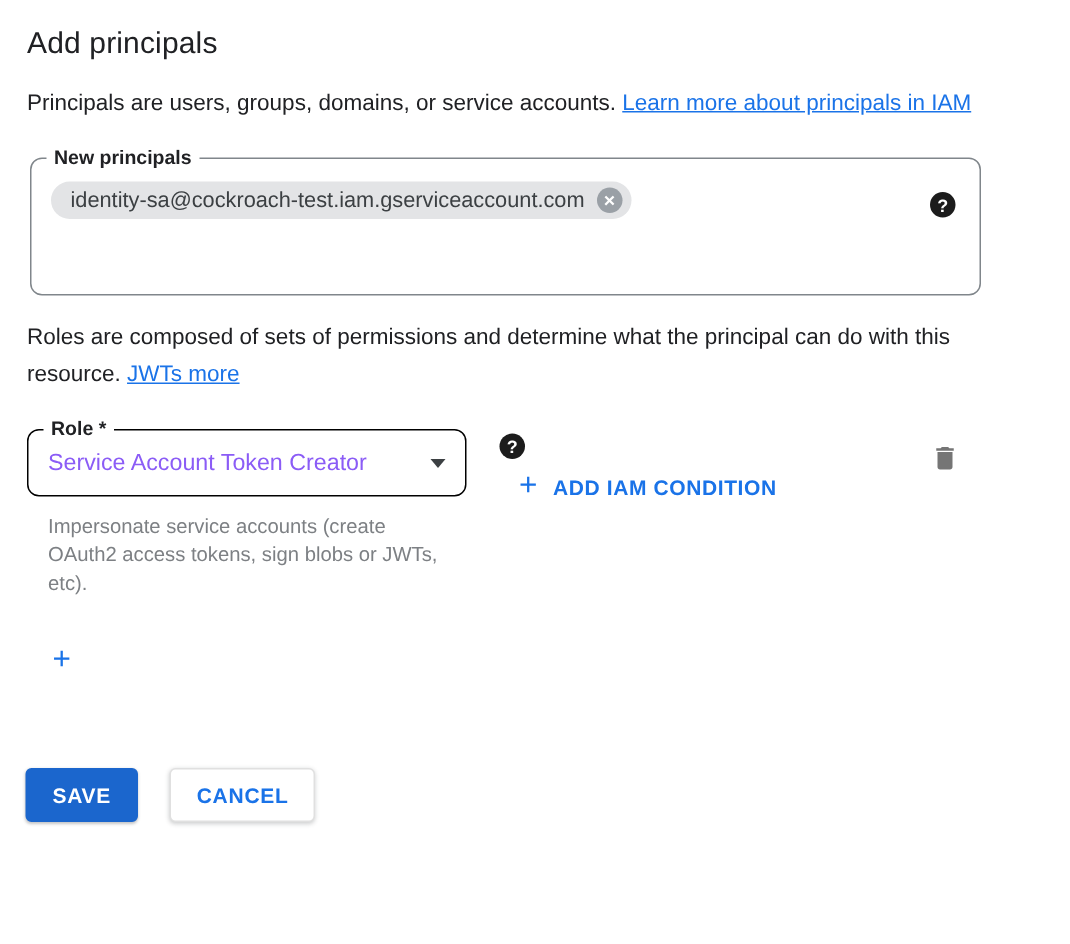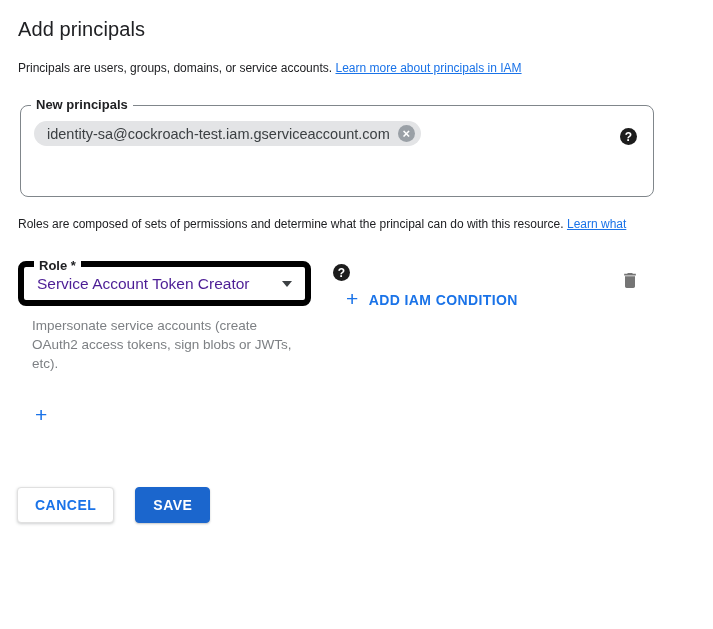--- a/index.html
+++ b/index.html
@@ -8,21 +8,21 @@
     width: 713px; height: 629px;
     font-family: "Liberation Sans", sans-serif;
     color: #202124;
     overflow: hidden;
   }
   .page { padding: 14px 18px 0 18px; }
 
   h1.section-title { font-size: 20px; font-weight: 400; margin: 4px 0 0; letter-spacing: .1px; }
   h2.section-title { font-size: 20px; font-weight: 700; margin: 40px 0 0; letter-spacing: .1px; }
 
-  p.desc { font-size: 12px; line-height: 25px; margin: 15px 0 0; color: #202124; }
+  p.desc { font-size: 15px; line-height: 25px; margin: 15px 0 0; color: #202124; }
   p.desc.p1 { max-width: 655px; }
   p.desc.p2 { max-width: 620px; }
   a.link { color: #1a73e8; text-decoration: underline; cursor: pointer; }
 
   
   .principals-field {
     position: relative;
     margin-top: 24px; margin-left: 2px;
     width: 634px; height: 92px;
     border: 1px solid #80868b; border-radius: 8px;
@@ -54,25 +54,25 @@
     font-size: 12px; font-weight: 700; line-height: 1; cursor: pointer;
     flex: none;
   }
   .field-help { position: absolute; right: 16px; top: 22px; }
 
   
   .role-row { display: flex; align-items: flex-start; margin-top: 24px; }
   .role-col { width: 293px; flex: none; }
   .select-field {
     position: relative;
-    height: 45px; border: 6px solid #000000; border-radius: 8px;
+    height: 45px; border: 1px solid #000000; border-radius: 8px;
     display: flex; align-items: center; justify-content: space-between;
     padding: 0 13px 0 13px; cursor: pointer; background: #fff;
   }
-  .select-value { font-size: 15.5px; color: #4c1d95; white-space: nowrap; }
+  .select-value { font-size: 15.5px; color: #8b5cf6; white-space: nowrap; }
   .dropdown-arrow {
     width: 0; height: 0;
     border-left: 5.5px solid transparent; border-right: 5.5px solid transparent;
     border-top: 6.5px solid #3c4043;
   }
   .role-help {
     margin: 10px 0 0 14px; width: 272px;
     font-size: 13.5px; line-height: 19px; color: #7d8084;
   }
 
@@ -128,21 +128,21 @@
     <span class="notch-label">New principals</span>
     <span class="chip">
       <span>identity-sa@cockroach-test.iam.gserviceaccount.com</span>
       <span class="chip-remove">×</span>
     </span>
     <span class="help-badge field-help">?</span>
   </div>
 
 
   <p class="desc p2">
-    <span>Roles are composed of sets of permissions and determine what the principal can do with this resource. </span><a class="link">Learn what</a>
+    <span>Roles are composed of sets of permissions and determine what the principal can do with this resource. </span><a class="link">JWTs more</a>
   </p>
 
   <div class="role-row">
 
     <div class="role-col">
       <div class="select-field">
         <span class="notch-label">Role *</span>
         <span class="select-value">Service Account Token Creator</span>
         <span class="dropdown-arrow"></span>
       </div>
@@ -167,17 +167,17 @@
       </button>
     </div>
 
   </div>
 
   <div class="text-button add-role">
     <span class="plus-glyph">+</span>
   </div>
 
   <div class="actions">
+    <button class="btn btn-primary">SAVE</button>
     <button class="btn btn-secondary">CANCEL</button>
-    <button class="btn btn-primary">SAVE</button>
   </div>
 
 </div>
 
 </body></html>

